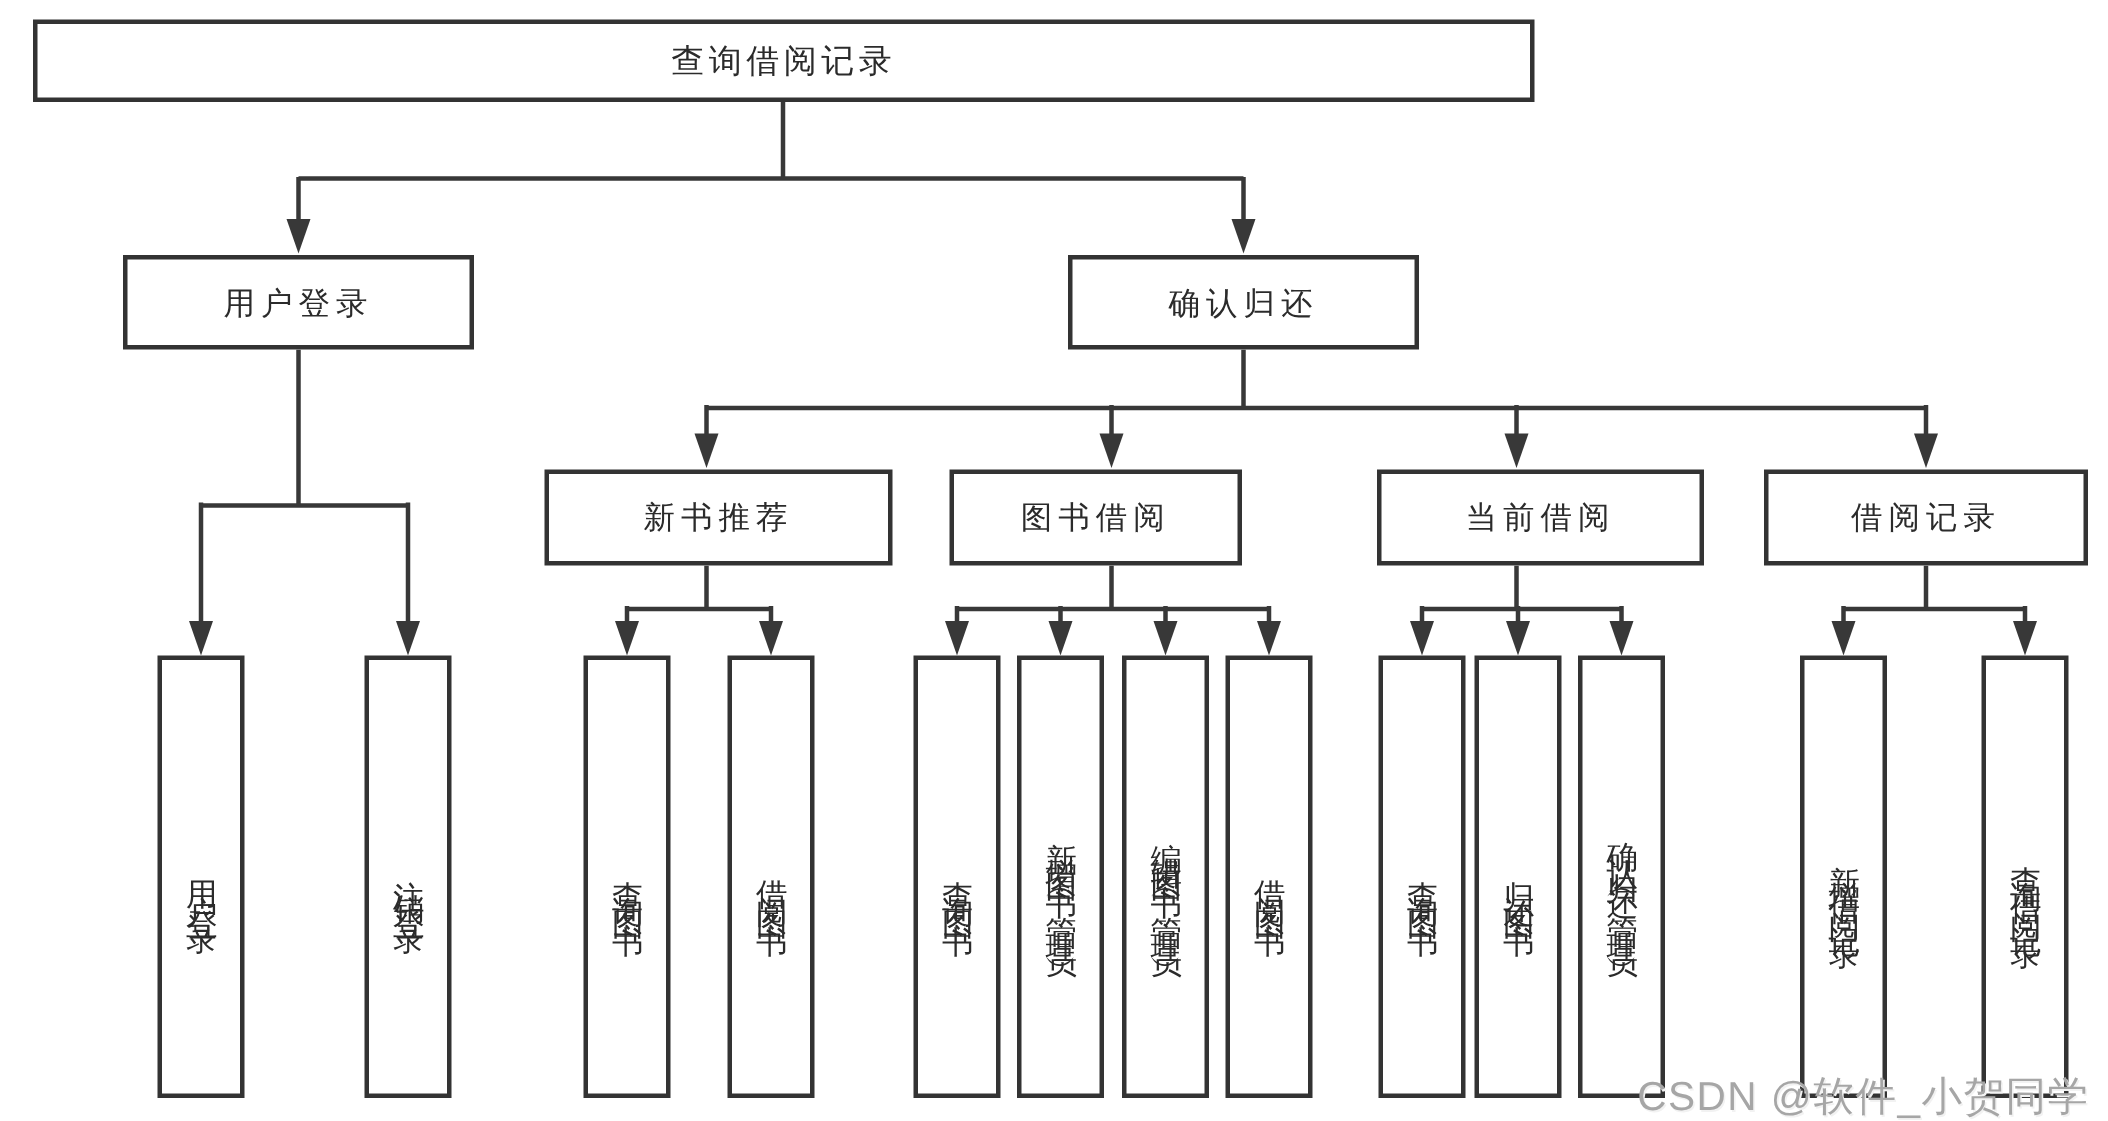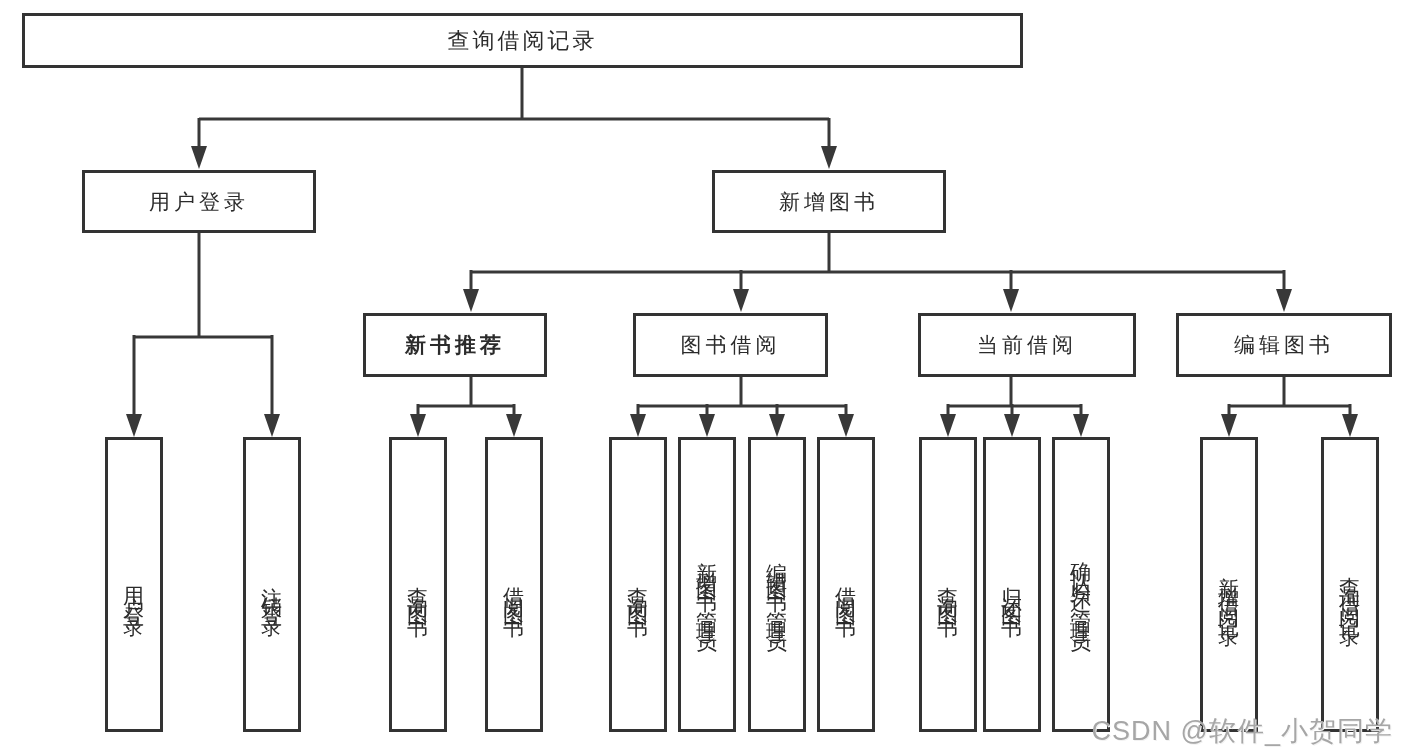--- a/index.html
+++ b/index.html
@@ -105,34 +105,34 @@
   </svg>
 
   <div class="box rootbox">
     <span>查询借阅记录</span>
   </div>
 
   <div class="box l1box" style="left:82px;">
     <span>用户登录</span>
   </div>
   <div class="box l1box" style="left:712px;">
-    <span>新增图书</span>
+    <span>确认归还</span>
   </div>
 
-  <div class="box l2box" style="left:363px;width:184px;font-weight:bold;">
+  <div class="box l2box" style="left:363px;width:232px;">
     <span>新书推荐</span>
   </div>
   <div class="box l2box" style="left:633px;width:195px;">
     <span>图书借阅</span>
   </div>
   <div class="box l2box" style="left:902px;width:218px;margin-left:16px;">
     <span>当前借阅</span>
   </div>
   <div class="box l2box" style="left:1176px;width:216px;">
-    <span>编辑图书</span>
+    <span>借阅记录</span>
   </div>
 
   <div class="box vbox" style="left:105px;">
     <span>用户登录</span>
   </div>
   <div class="box vbox" style="left:243px;">
     <span>注销登录</span>
   </div>
 
   <div class="box vbox" style="left:389px;">

